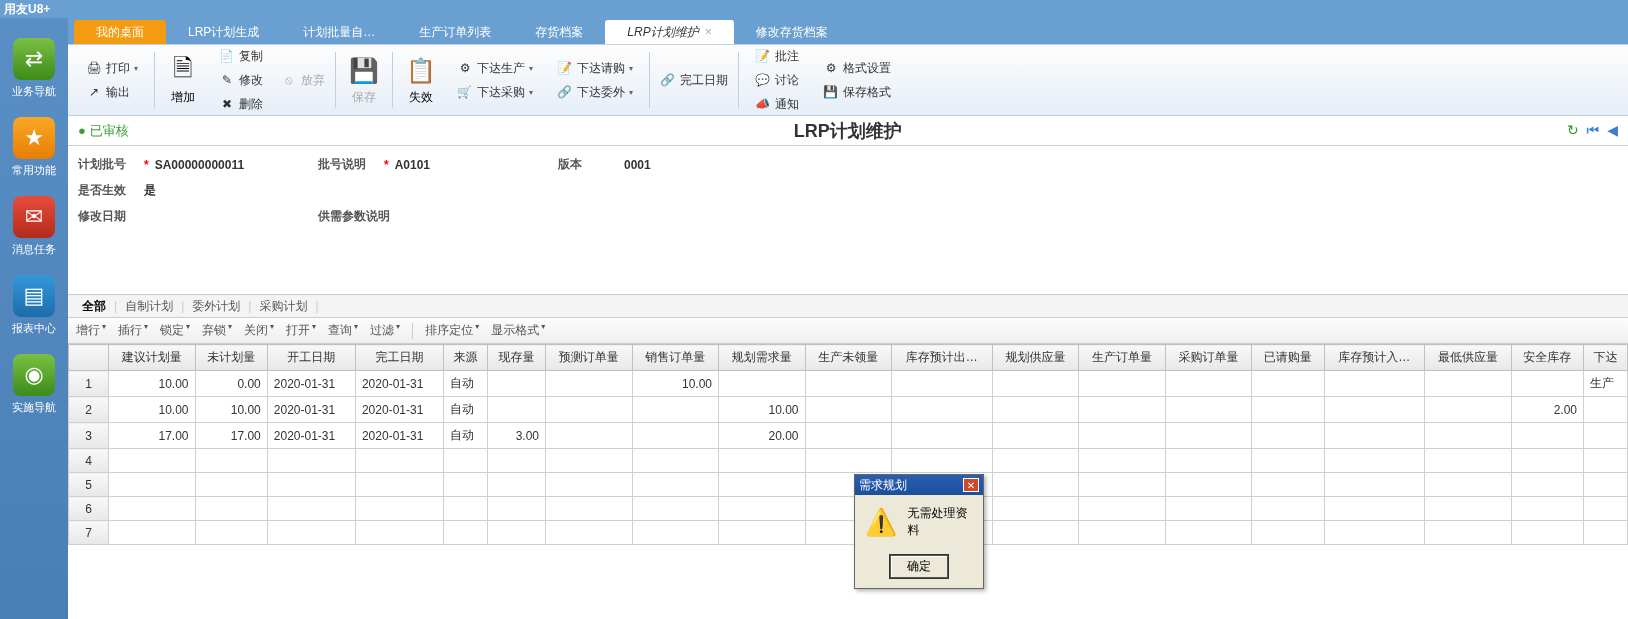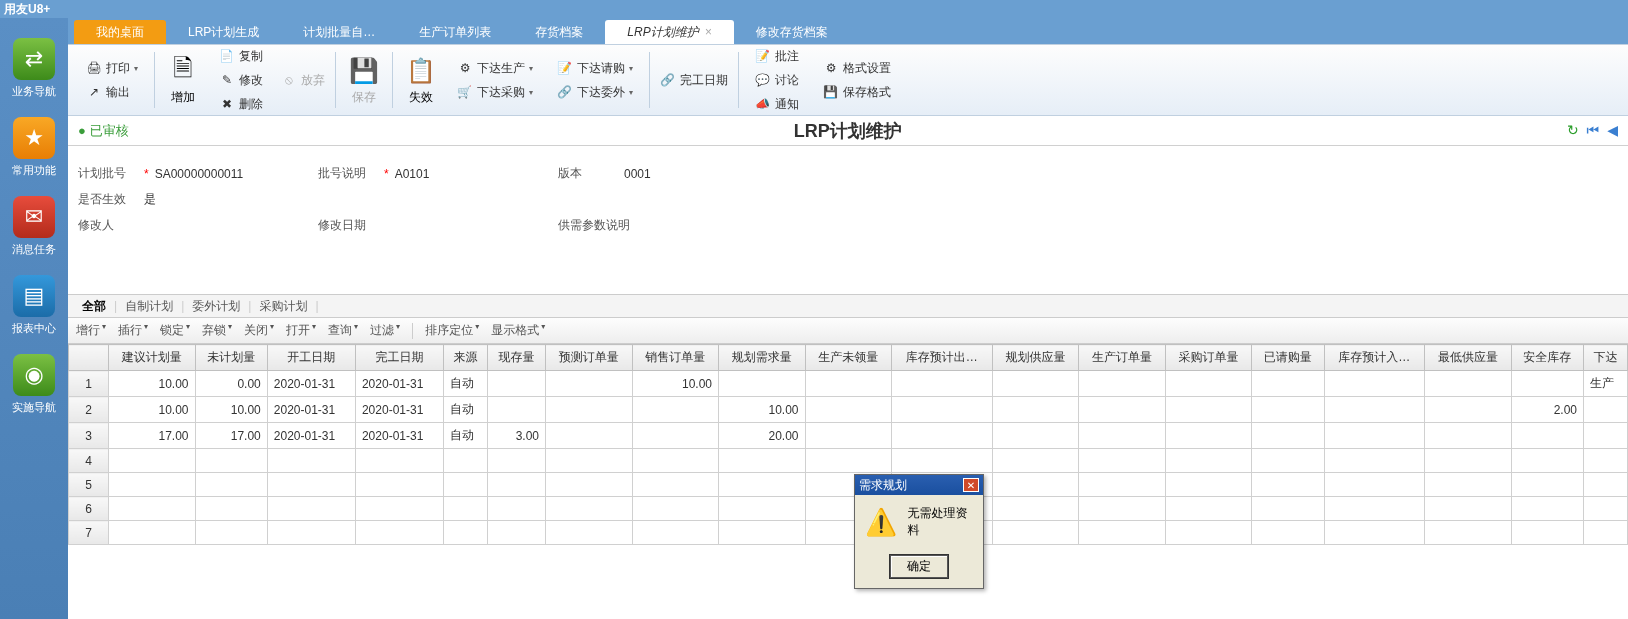--- a/index.html
+++ b/index.html
@@ -38,21 +38,21 @@
 .mini-icon { width: 16px; height: 16px; display: inline-flex; align-items: center; justify-content: center; font-size: 12px; }
 
 .content { flex: 1; background: #fff; display: flex; flex-direction: column; }
 
 .status-row { height: 30px; border-bottom: 1px solid #d0d0d0; display: flex; align-items: center; padding: 0 10px; }
 .status-badge { color: #3a9d3a; font-size: 13px; display: flex; align-items: center; gap: 4px; }
 .page-title { flex: 1; text-align: center; font-size: 18px; font-weight: bold; color: #333; }
 .title-controls { display: flex; gap: 8px; color: #3a9d3a; font-size: 14px; }
 
 .form-area { padding: 10px 10px 60px 10px; background: #fff; font-size: 12px; }
-.form-row { display: flex; height: 26px; align-items: flex-end; }
+.form-row { display: flex; height: 26px; align-items: flex-start; font-weight: bold; }
 .form-field { display: flex; align-items: center; width: 240px; gap: 6px; }
 .form-label { color: #555; width: 60px; text-align: left; white-space: nowrap; }
 .form-req { color: red; }
 .form-value { color: #333; }
 
 .sub-tabs { height: 24px; background: #f4f4f4; border-top: 1px solid #ccc; border-bottom: 1px solid #ccc; display: flex; align-items: center; padding-left: 6px; font-size: 12px; gap: 0; }
 .sub-tab { padding: 0 8px; color: #555; cursor: pointer; }
 .sub-tab.active { color: #000; font-weight: bold; }
 .sub-divider { color: #ccc; }
 
@@ -248,23 +248,20 @@
               <span class="form-value">0001</span>
             </div>
         </div>
         <div class="form-row">
           <div class="form-field">
               <span class="form-label">是否生效</span>
               <span class="form-value">是</span>
             </div>
         </div>
         <div class="form-row">
-          <div class="form-field">
-              <span class="form-label">修改人</span>
-            </div>
           <div class="form-field">
               <span class="form-label">修改日期</span>
             </div>
           <div class="form-field">
               <span class="form-label">供需参数说明</span>
             </div>
         </div>
       </div>
 
       <div class="sub-tabs" id="subtabs">

